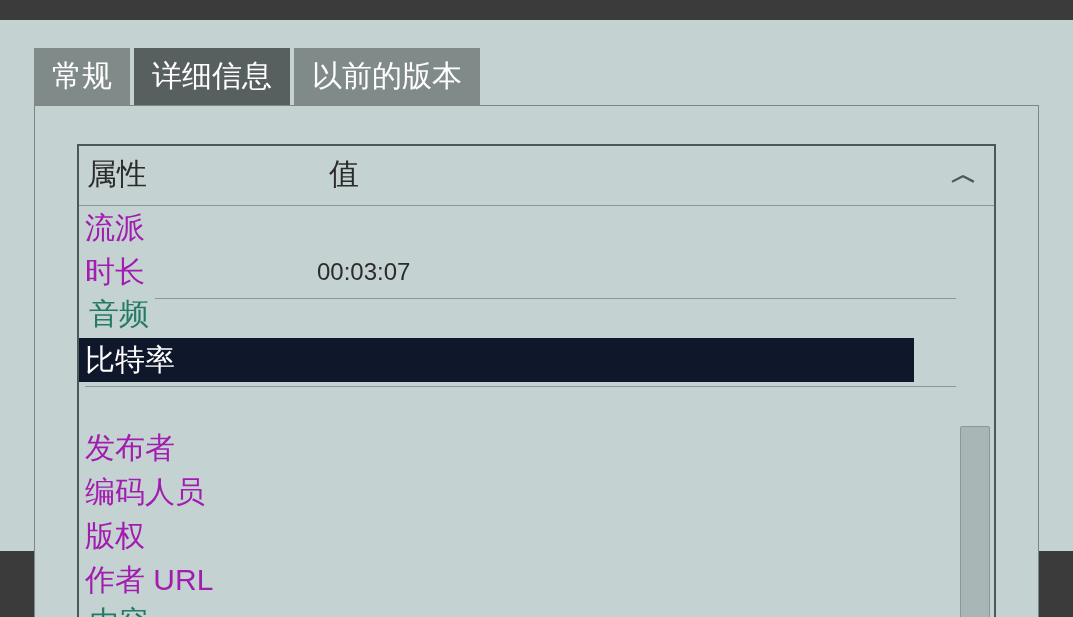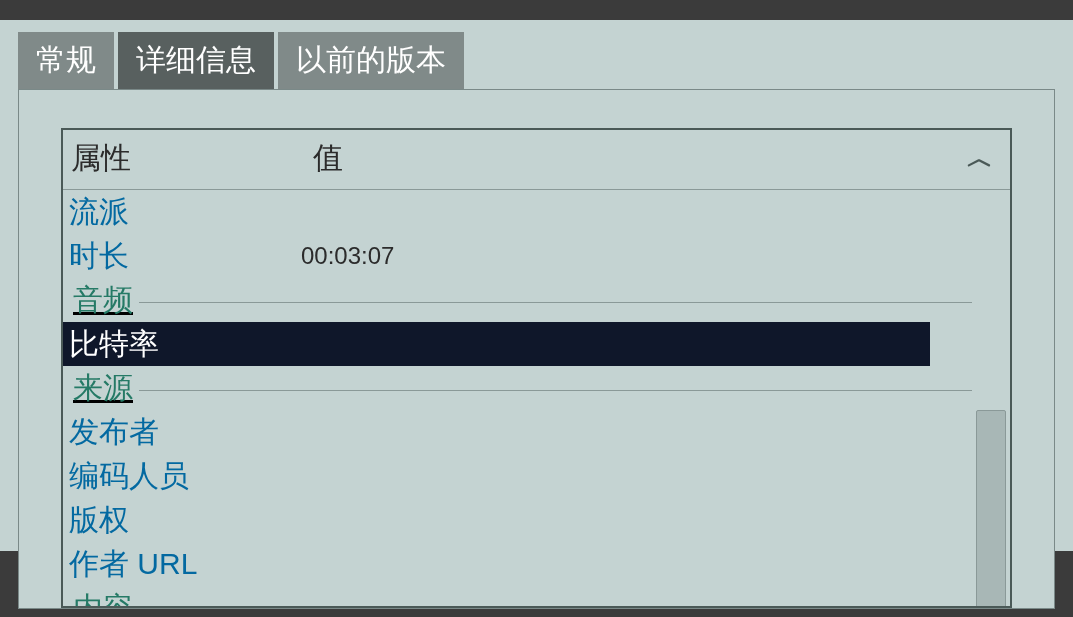--- a/index.html
+++ b/index.html
@@ -14,21 +14,21 @@
       height: 617px;
       overflow: hidden;
     }
     .top-bar {
       height: 20px;
       background: #3b3b3b;
     }
     .container {
       background: #c4d3d2;
       margin: 0;
-      padding: 0;
+      padding: 16px;
       height: 531px;
       position: relative;
     }
     .tabs {
       display: flex;
       gap: 4px;
       padding-left: 18px;
       padding-top: 12px;
     }
     .tab {
@@ -88,32 +88,30 @@
     .row {
       display: flex;
       align-items: center;
       min-height: 44px;
       padding: 1px 0;
     }
     .row .prop {
       width: 238px;
       padding-left: 6px;
       font-size: 30px;
-      color: #0369a1;
+      color: #a21caf;
     }
     .row .val {
       flex: 1;
       font-size: 24px;
       color: #2b2b2b;
     }
     .section-row {
       display: flex;
-      align-items: center;
       min-height: 44px;
-      text-decoration: underline;
     }
     .section-label {
       padding-left: 10px;
       font-size: 30px;
       color: #257a66;
       white-space: nowrap;
     }
     .section-line {
       flex: 1;
       border-top: 1px solid #8a9998;
@@ -188,21 +186,20 @@
           <div class="section-line"></div>
         </div>
 
         <div class="selected-wrap">
           <div class="row selected">
             <div class="prop">比特率</div>
           </div>
         </div>
 
         <div class="section-row">
-          <div class="section-label">来源</div>
           <div class="section-line"></div>
         </div>
 
         <div class="row">
           <div class="prop">发布者</div>
           <div class="val"></div>
         </div>
 
         <div class="row">
           <div class="prop">编码人员</div>

